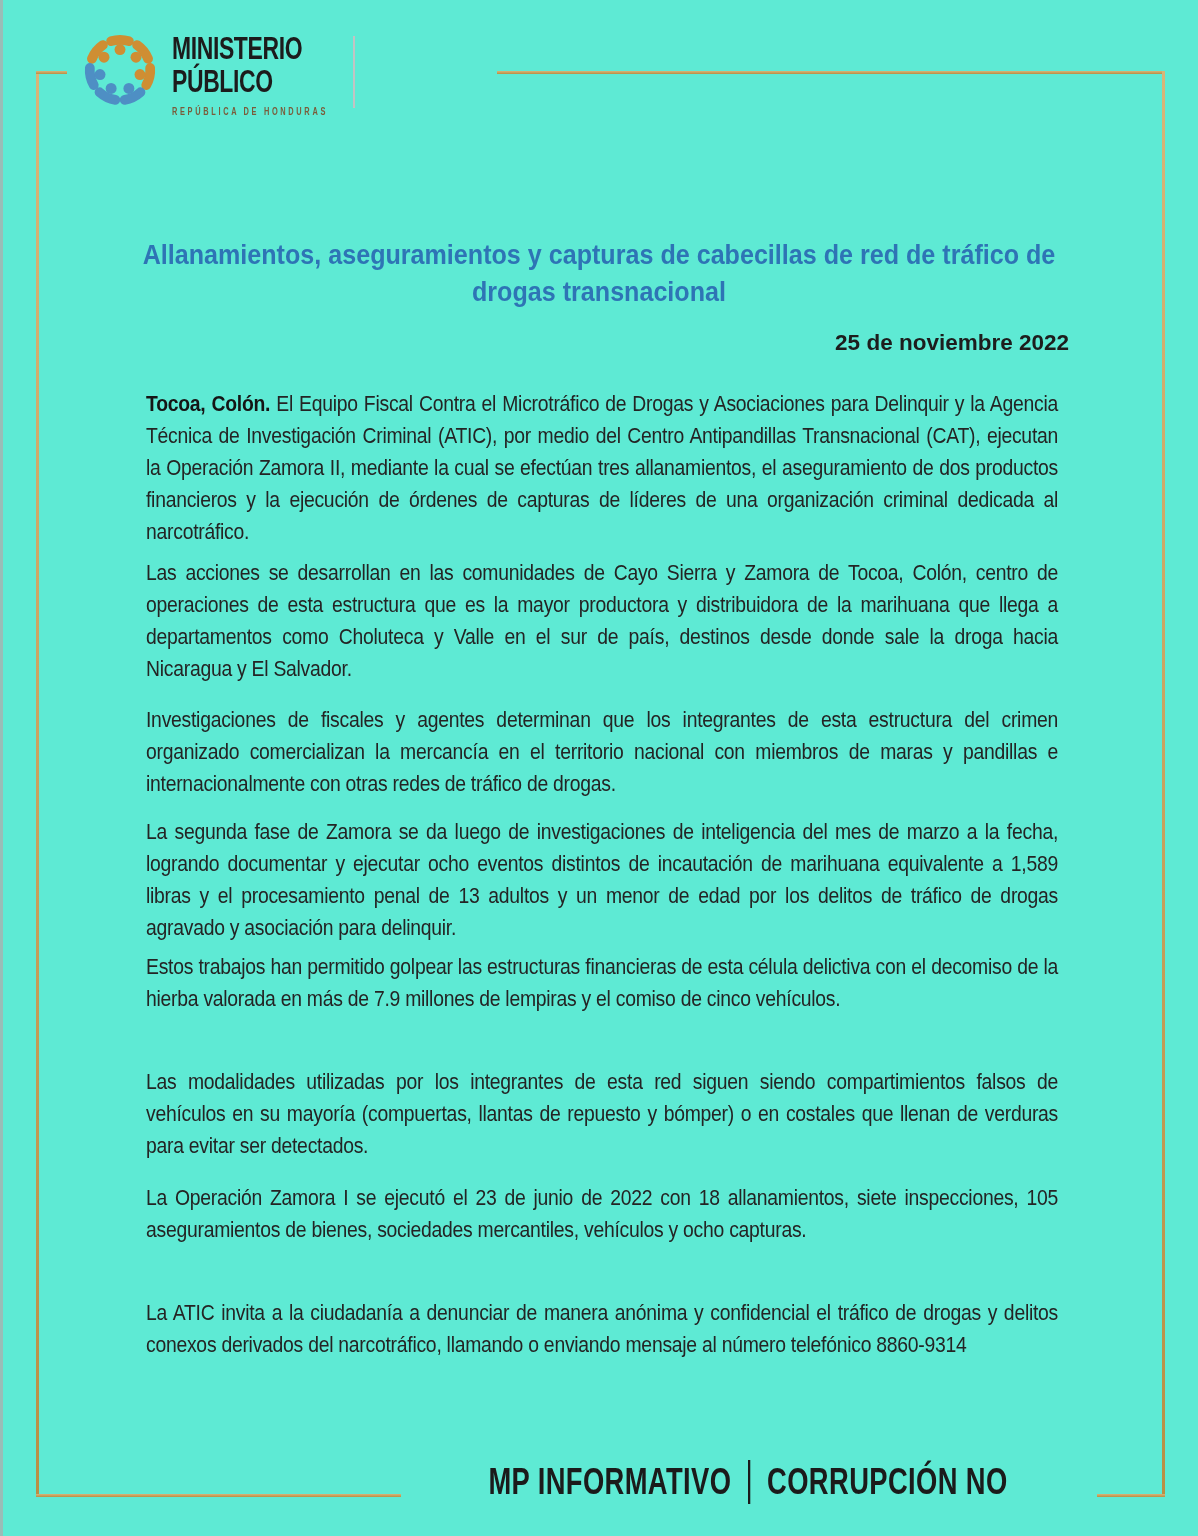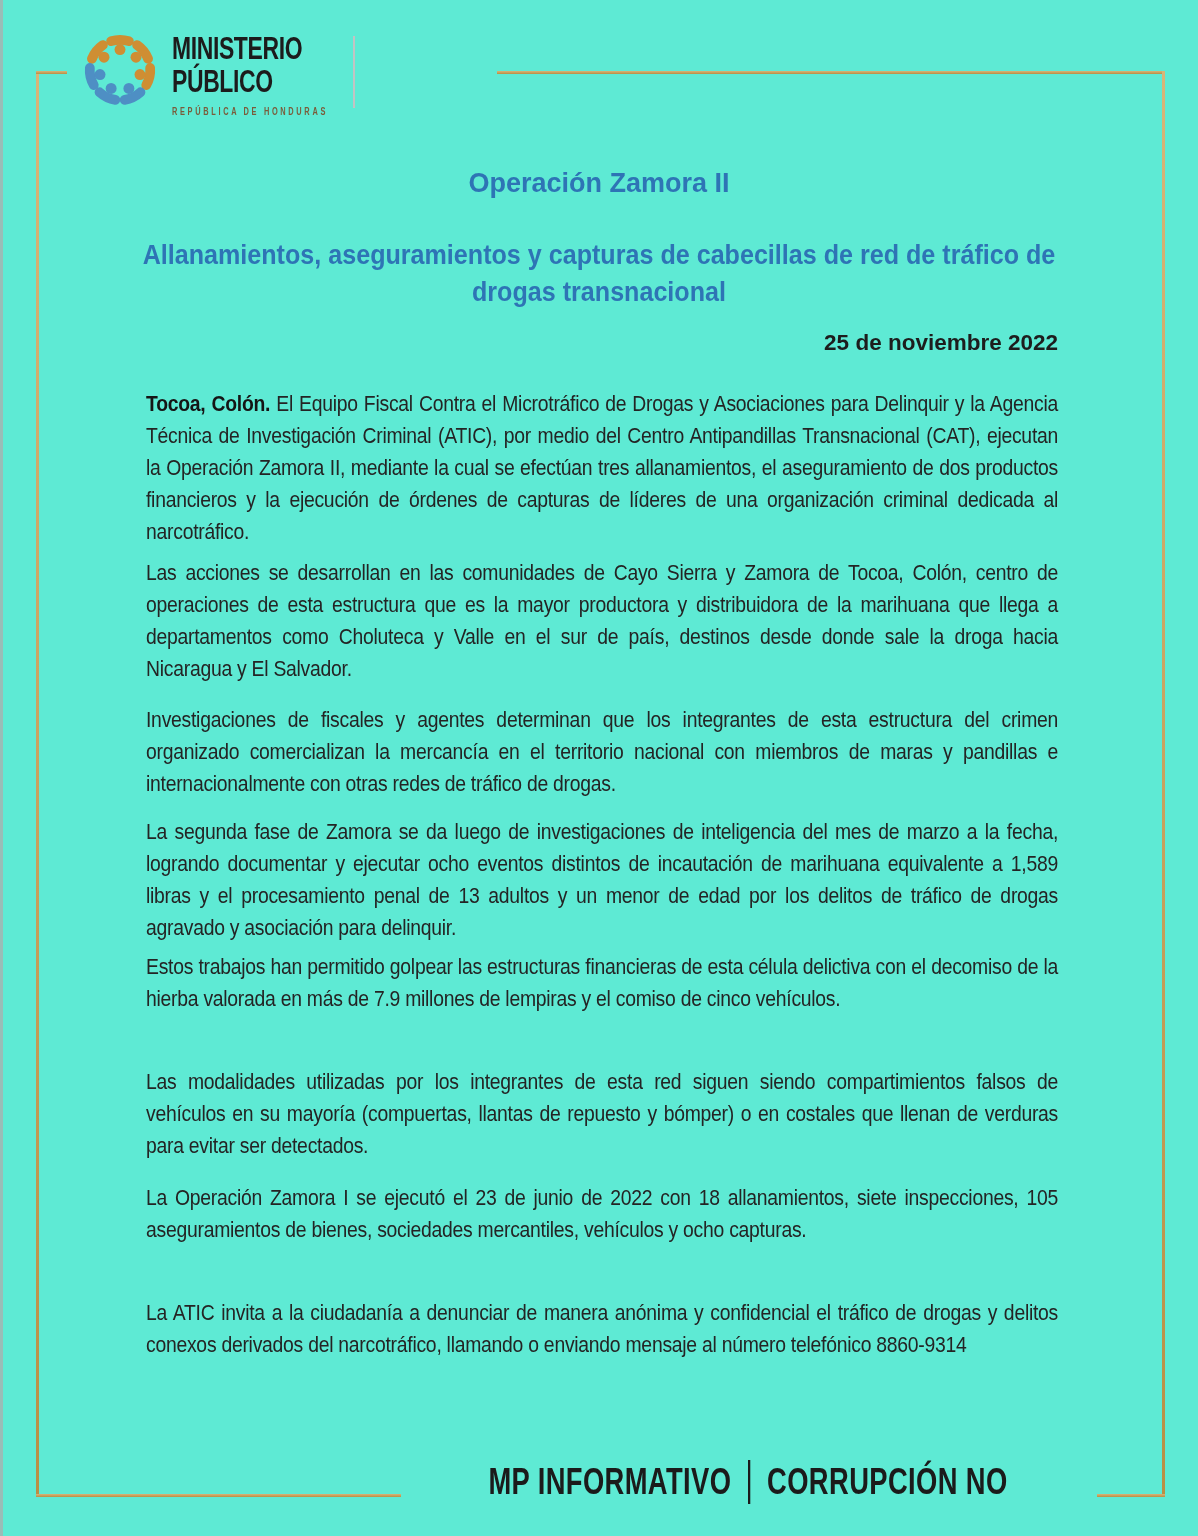--- a/index.html
+++ b/index.html
@@ -46,21 +46,21 @@
     background:repeating-linear-gradient(90deg,#3a2d10 0 2px,rgba(58,45,16,0) 2px 4.5px); }
   .atic-crest { position:absolute; left:50%; top:-7px; transform:translateX(-50%);
     width:15px; height:21px; background:linear-gradient(#5c4d1e,#8a743０);
     background-color:#6e5c22; clip-path:polygon(15% 0,85% 0,100% 15%,100% 62%,50% 100%,0 62%,0 15%); }
 
   
   .doc-title { position:absolute; left:0; top:168px; width:1198px; text-align:center;
     font-size:27px; font-weight:bold; color:#2e74b5; }
   .doc-subtitle { position:absolute; left:104px; top:237px; width:990px; transform:scaleX(0.93);
     transform-origin:50% 0; text-align:center; font-size:27px; font-weight:bold; line-height:37px; color:#2e74b5; }
-  .doc-date { position:absolute; left:146px; top:330px; width:912px; text-align:right;
+  .doc-date { position:absolute; left:157px; top:330px; width:912px; text-align:right;
     font-size:22.5px; font-weight:bold; color:#1d1d1d; }
 
   .para { position:absolute; left:146px; width:1060px; margin:0;
     transform:scaleX(0.8604); transform-origin:0 0;
     font-size:22.5px; line-height:32px; letter-spacing:-0.3px;
     text-align:justify; color:#242424; }
   .p0 { top:388px; } .p1 { top:557px; } .p2 { top:704px; } .p3 { top:816px; }
   .p4 { top:951px; } .p5 { top:1066px; } .p6 { top:1182px; } .p7 { top:1297px; }
   .para strong { color:#151515; }
 
@@ -112,21 +112,20 @@
 
   <div class="mp-text">
     <div class="mp-title">MINISTERIO</div>
     <div class="mp-title">PÚBLICO</div>
     <div class="mp-tagline">REPÚBLICA DE HONDURAS</div>
   </div>
 
   <div class="logo-divider"></div>
 
 
-  <div class="doc-title">Operación Zamora II</div>
   <div class="doc-subtitle">Allanamientos, aseguramientos y capturas de cabecillas de red de tráfico de drogas transnacional</div>
   <div class="doc-date">25 de noviembre 2022</div>
 
   <p class="para p0"><strong>Tocoa, Colón.</strong> <span>El Equipo Fiscal Contra el Microtráfico de Drogas y Asociaciones para Delinquir y la Agencia Técnica de Investigación Criminal (ATIC), por medio del Centro Antipandillas Transnacional (CAT), ejecutan la Operación Zamora II, mediante la cual se efectúan tres allanamientos, el aseguramiento de dos productos financieros y la ejecución de órdenes de capturas de líderes de una organización criminal dedicada al narcotráfico.</span></p>
   <p class="para p1">Las acciones se desarrollan en las comunidades de Cayo Sierra y Zamora de Tocoa, Colón, centro de operaciones de esta estructura que es la mayor productora y distribuidora de la marihuana que llega a departamentos como Choluteca y Valle en el sur de país, destinos desde donde sale la droga hacia Nicaragua y El Salvador.</p>
   <p class="para p2">Investigaciones de fiscales y agentes determinan que los integrantes de esta estructura del crimen organizado comercializan la mercancía en el territorio nacional con miembros de maras y pandillas e internacionalmente con otras redes de tráfico de drogas.</p>
   <p class="para p3">La segunda fase de Zamora se da luego de investigaciones de inteligencia del mes de marzo a la fecha, logrando documentar y ejecutar ocho eventos distintos de incautación de marihuana equivalente a 1,589 libras y el procesamiento penal de 13 adultos y un menor de edad por los delitos de tráfico de drogas agravado y asociación para delinquir.</p>
   <p class="para p4">Estos trabajos han permitido golpear las estructuras financieras de esta célula delictiva con el decomiso de la hierba valorada en más de 7.9 millones de lempiras y el comiso de cinco vehículos.</p>
   <p class="para p5">Las modalidades utilizadas por los integrantes de esta red siguen siendo compartimientos falsos de vehículos en su mayoría (compuertas, llantas de repuesto y bómper) o en costales que llenan de verduras para evitar ser detectados.</p>
   <p class="para p6">La Operación Zamora I se ejecutó el 23 de junio de 2022 con 18 allanamientos, siete inspecciones, 105 aseguramientos de bienes, sociedades mercantiles, vehículos y ocho capturas.</p>

